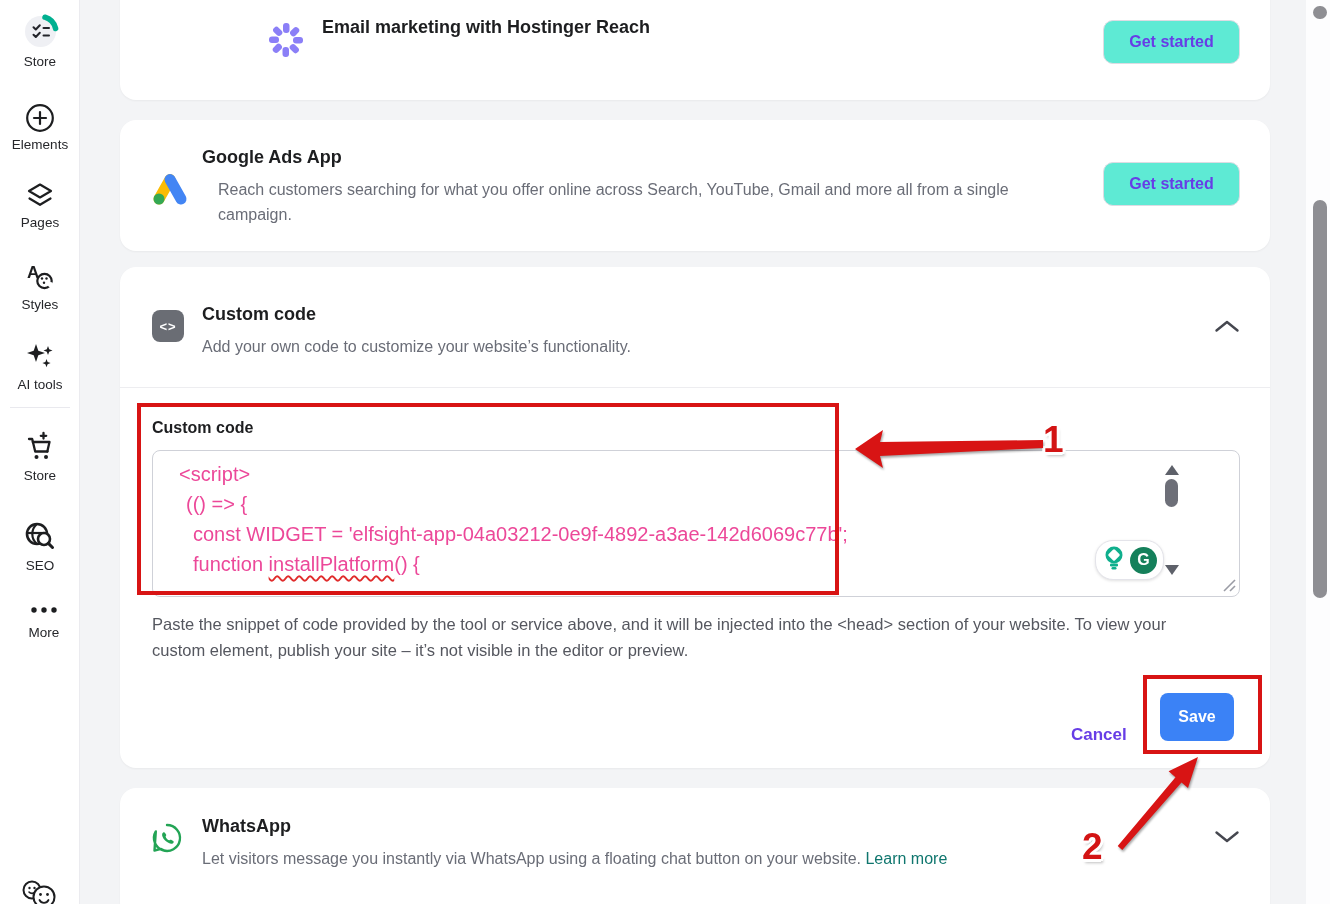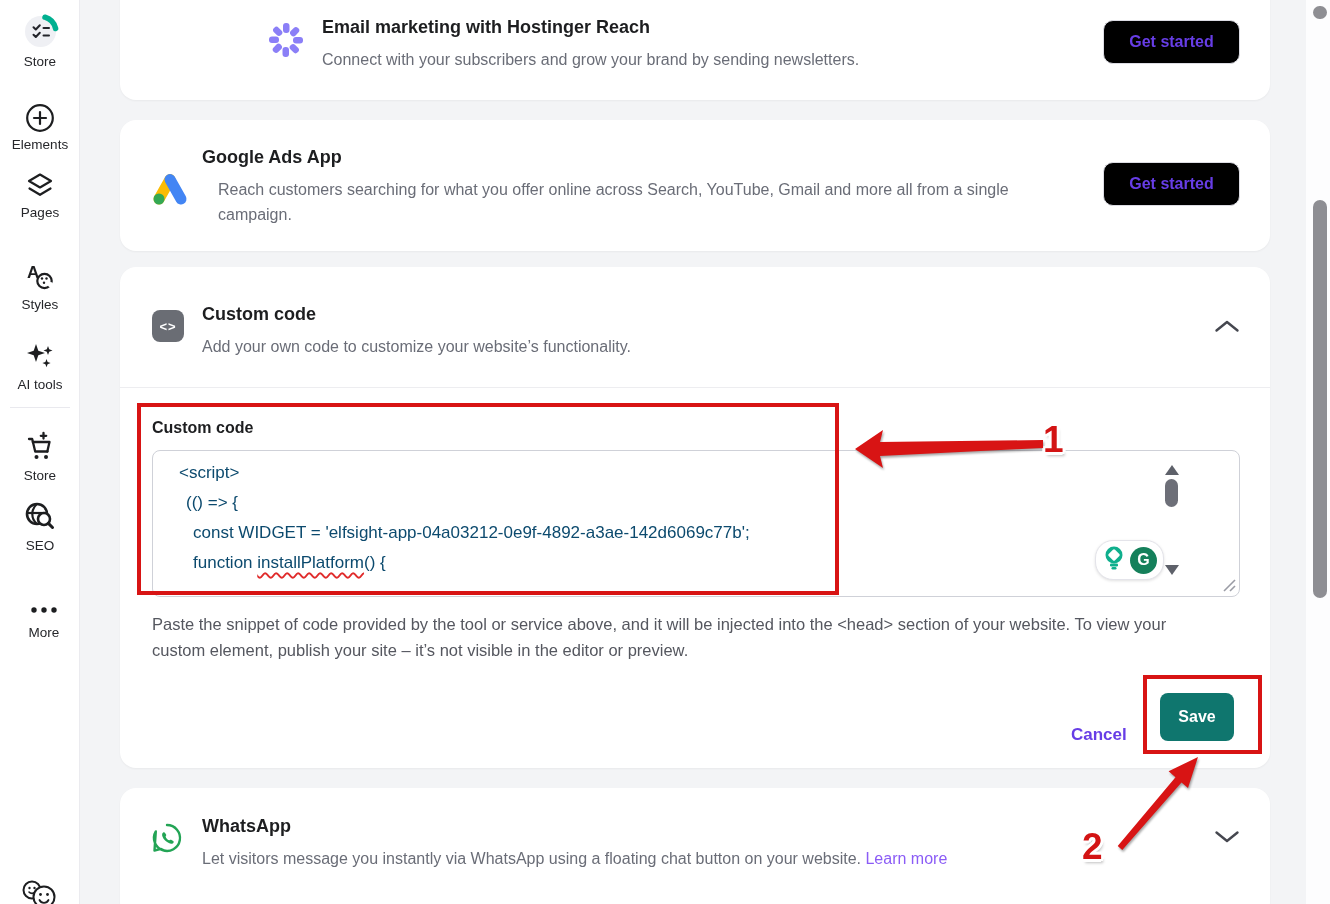--- a/index.html
+++ b/index.html
@@ -24,60 +24,60 @@
   .icon-wrap { display:inline-block; }
 
   
   .card {
     position:absolute; left:120px; width:1150px; background:#fff;
     border-radius:16px; box-shadow:0 1px 2px rgba(30,30,40,.05);
   }
   .card-title { font-size:18px; font-weight:700; color:#1D1E20; }
   .card-desc { font-size:16px; color:#6A6D77; line-height:25px; }
   .btn-secondary {
-    position:absolute; width:137px; height:44px; background:#000000;
+    position:absolute; width:137px; height:44px; background:#5eead4;
     border:1px solid #DCDCE3; border-radius:10px; color:#673DE6;
     font-size:16px; font-weight:700; font-family:"Liberation Sans",sans-serif; cursor:pointer;
   }
   .chev { position:absolute; cursor:pointer; }
 
   
   .cc-icon {
     position:absolute; left:32px; top:43px; width:32px; height:32px;
     background:#6A6D74; border-radius:8px; color:#fff; font-size:13px; font-weight:700;
     display:flex; align-items:center; justify-content:center; letter-spacing:1px;
   }
   .cc-divider { position:absolute; left:0; top:120px; width:1150px; height:1px; background:#EDEDF0; }
   .field-label { position:absolute; left:32px; top:152px; font-size:16px; font-weight:700; color:#1D1E20; }
   .code-box {
     position:absolute; left:32px; top:183px; width:1088px; height:147px;
     border:1px solid #CFD1D8; border-radius:8px; background:#fff; cursor:text;
   }
-  .code-line { position:absolute; left:26px; font-size:17px; color:#0c4a6e; white-space:pre;text-align:right; }
+  .code-line { position:absolute; left:26px; font-size:20px; color:#ec4899; white-space:pre;text-align:right; }
   .squiggle {
     text-decoration:underline; text-decoration-style:wavy;
     text-decoration-color:#E02B2B; text-decoration-thickness:1.5px; text-underline-offset:4px;
   }
   .tri-up { width:0; height:0; border-left:7px solid transparent; border-right:7px solid transparent; border-bottom:10px solid #5E616A; }
   .tri-down { width:0; height:0; border-left:7px solid transparent; border-right:7px solid transparent; border-top:10px solid #5E616A; }
   .mini-thumb { width:13px; height:28px; background:#6D6F78; border-radius:7px; }
   .gram-pill {
     position:absolute; left:-56px; top:-40px; 
     background:#fff; border:1px solid #E4E4EA; border-radius:18px;
     box-shadow:0 1px 3px rgba(0,0,0,.12);
     display:flex; align-items:center; gap:4px; padding:4px 6px;
   }
   .helper { position:absolute; left:32px; top:344px; width:1058px; font-size:16.5px; color:#55575F; line-height:26px; }
   .link-btn { font-size:17px; font-weight:700; color:#673DE6; cursor:pointer; background:none; border:none; font-family:"Liberation Sans",sans-serif; }
   .btn-primary {
-    position:absolute; width:74px; height:48px; background:#0f766e; border:none;
+    position:absolute; width:74px; height:48px; background:#3b82f6; border:none;
     border-radius:8px; color:#fff; font-size:16px; font-weight:700; cursor:pointer;
     font-family:"Liberation Sans",sans-serif;
   }
-  .learn-more { color:#8b5cf6; cursor:pointer; }
+  .learn-more { color:#0f766e; cursor:pointer; }
 
   
   .scroll-track { position:absolute; right:0; top:0; width:24px; height:904px; background:#FDFDFE; }
   .scroll-thumb { position:absolute; right:3px; width:14px; background:#8E8E93; border-radius:7px; }
 
   
   .anno-box { position:absolute; border:4px solid #D81414; z-index:20; pointer-events:none; }
   .anno-num {
     position:absolute; z-index:22; font-size:37px; font-weight:800; color:#D31414;
     text-shadow:-2px -2px 0 #fff, 2px -2px 0 #fff, -2px 2px 0 #fff, 2px 2px 0 #fff,
@@ -108,21 +108,21 @@
     <span class="icon-wrap">
       <svg width="30" height="30" viewBox="0 0 30 30">
         <circle cx="15" cy="15" r="12.8" fill="none" stroke="#1D1E20" stroke-width="2.2"></circle>
         <line x1="15" y1="9" x2="15" y2="21" stroke="#1D1E20" stroke-width="2.2" stroke-linecap="round"></line>
         <line x1="9" y1="15" x2="21" y2="15" stroke="#1D1E20" stroke-width="2.2" stroke-linecap="round"></line>
       </svg>
     </span>
     <span class="side-label">Elements</span>
   </div>
 
-  <div class="side-item" style="top:171px;">
+  <div class="side-item" style="top:181px;">
     <span class="icon-wrap">
       <svg width="30" height="30" viewBox="0 0 30 30">
         <path d="M15 3.5 L26 10 15 16.5 4 10 Z" fill="none" stroke="#1D1E20" stroke-width="2.2" stroke-linejoin="round"></path>
         <path d="M4.5 17.5 L15 23.8 25.5 17.5" fill="none" stroke="#1D1E20" stroke-width="2.2" stroke-linecap="round" stroke-linejoin="round"></path>
       </svg>
     </span>
     <span class="side-label">Pages</span>
   </div>
 
   <div class="side-item" style="top:261px;">
@@ -159,21 +159,21 @@
         <path d="M9.8 12 h16.7 l-2.2 9.5" fill="none" stroke="#1D1E20" stroke-width="2.3" stroke-linecap="round" stroke-linejoin="round"></path>
         <line x1="20.5" y1="3" x2="20.5" y2="8.5" stroke="#1D1E20" stroke-width="2.3" stroke-linecap="round"></line>
         <line x1="17.8" y1="5.8" x2="23.2" y2="5.8" stroke="#1D1E20" stroke-width="2.3" stroke-linecap="round"></line>
         <circle cx="13.5" cy="27" r="2" fill="#1D1E20"></circle>
         <circle cx="23" cy="27" r="2" fill="#1D1E20"></circle>
       </svg>
     </span>
     <span class="side-label">Store</span>
   </div>
 
-  <div class="side-item" style="top:500px;">
+  <div class="side-item" style="top:520px;">
     <span class="icon-wrap">
       <svg width="34" height="34" viewBox="0 0 34 34">
         <circle cx="14" cy="14" r="10" fill="none" stroke="#1D1E20" stroke-width="2.6"></circle>
         <path d="M14 4 a13 13 0 0 0 0 20" fill="none" stroke="#1D1E20" stroke-width="2.2"></path>
         <line x1="4.5" y1="13" x2="23" y2="13" stroke="#1D1E20" stroke-width="2.2"></line>
         <circle cx="21" cy="19" r="6" fill="#fff" stroke="#1D1E20" stroke-width="2.6"></circle>
         <line x1="25.4" y1="23.4" x2="29.5" y2="27.5" stroke="#1D1E20" stroke-width="3" stroke-linecap="round"></line>
       </svg>
     </span>
     <span class="side-label">SEO</span>
@@ -213,21 +213,20 @@
         <rect x="17" y="3" width="6.5" height="10" rx="3" transform="rotate(90 20 20)"></rect>
         <rect x="17" y="3" width="6.5" height="10" rx="3" transform="rotate(135 20 20)"></rect>
         <rect x="17" y="3" width="6.5" height="10" rx="3" transform="rotate(180 20 20)"></rect>
         <rect x="17" y="3" width="6.5" height="10" rx="3" transform="rotate(225 20 20)"></rect>
         <rect x="17" y="3" width="6.5" height="10" rx="3" transform="rotate(270 20 20)"></rect>
         <rect x="17" y="3" width="6.5" height="10" rx="3" transform="rotate(315 20 20)"></rect>
       </g>
     </svg>
   </span>
   <h3 class="card-title abs" style="left:202px; top:35px;">Email marketing with Hostinger Reach</h3>
-  <p class="card-desc abs" style="left:202px; top:65px; width:860px;">Connect with your subscribers and grow your brand by sending newsletters.</p>
   <button class="btn-secondary" style="left:983px; top:38px;">Get started</button>
 </section>
 
 <section class="card" style="top:120px; height:131px;">
   <span class="abs" style="left:148px-120px; left:28px; top:48px;">
     <svg width="42" height="42" viewBox="0 0 42 42">
       <line x1="11" y1="31" x2="22" y2="11.5" stroke="#FBBC04" stroke-width="11" stroke-linecap="round"></line>
       <circle cx="11" cy="31" r="5.5" fill="#34A853"></circle>
       <line x1="22" y1="11.5" x2="33" y2="31" stroke="#4285F4" stroke-width="11" stroke-linecap="round"></line>
     </svg>

